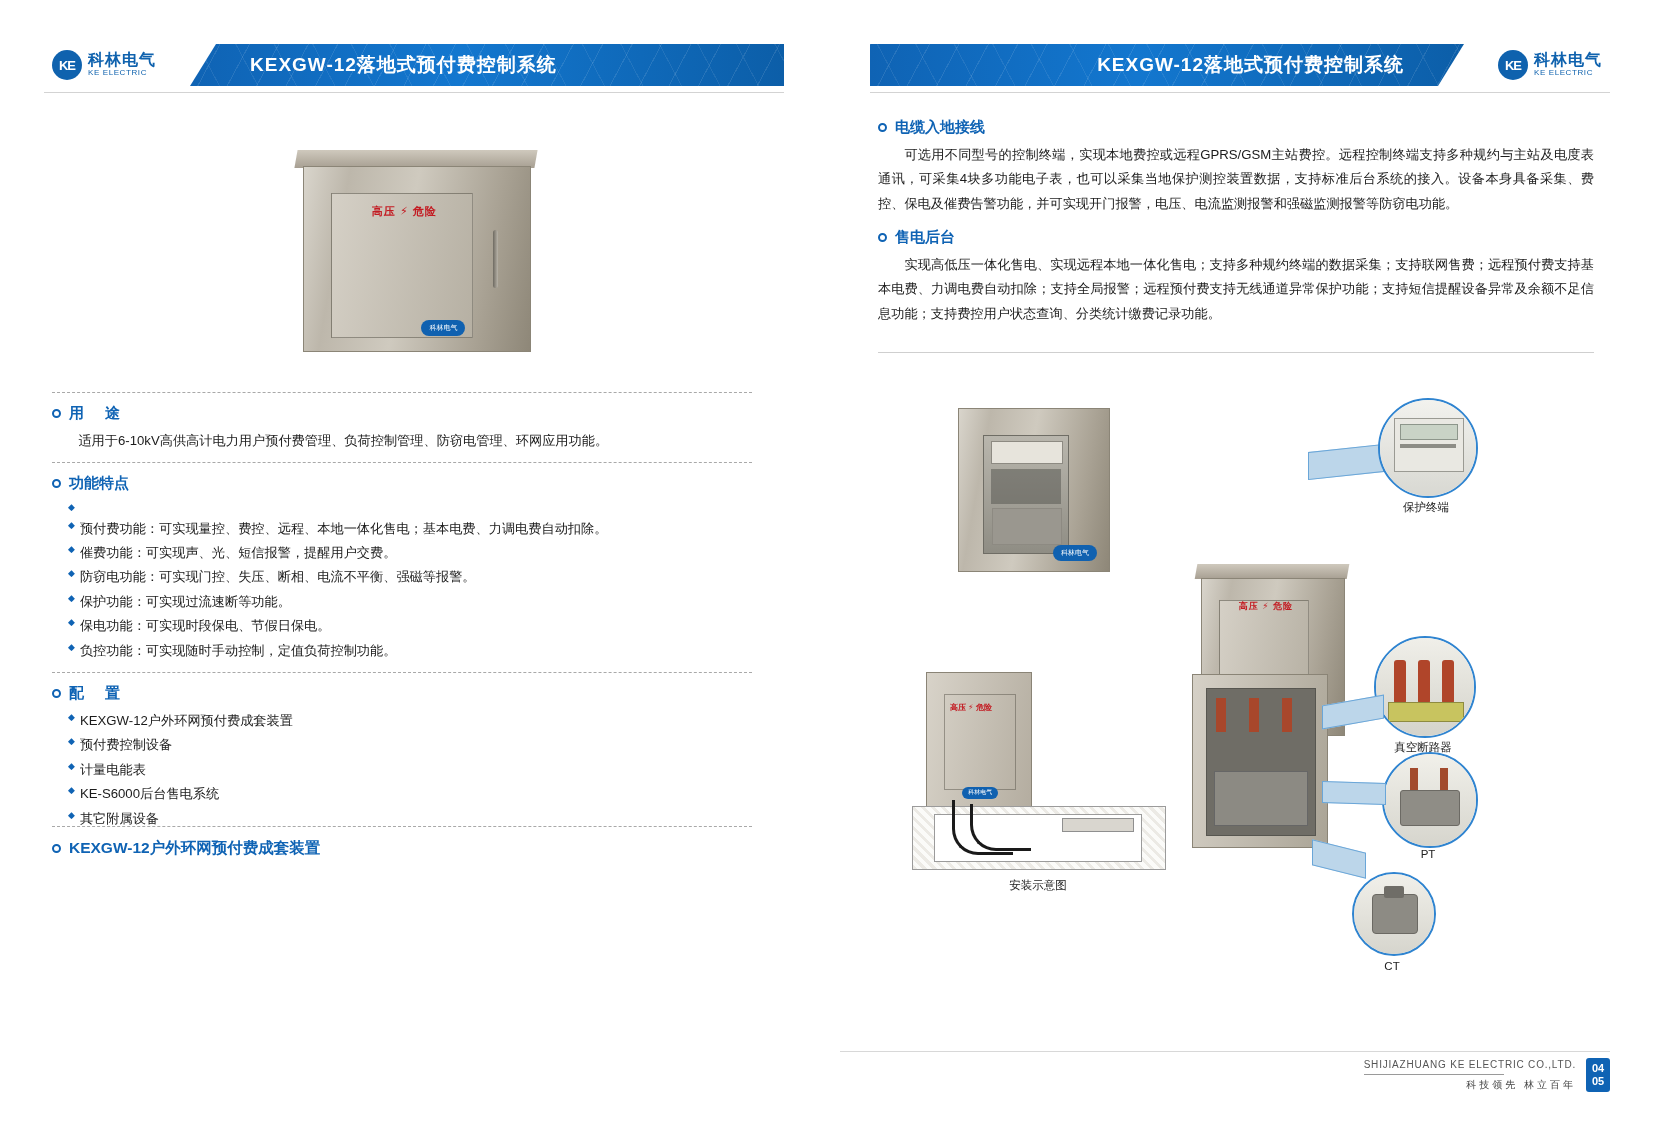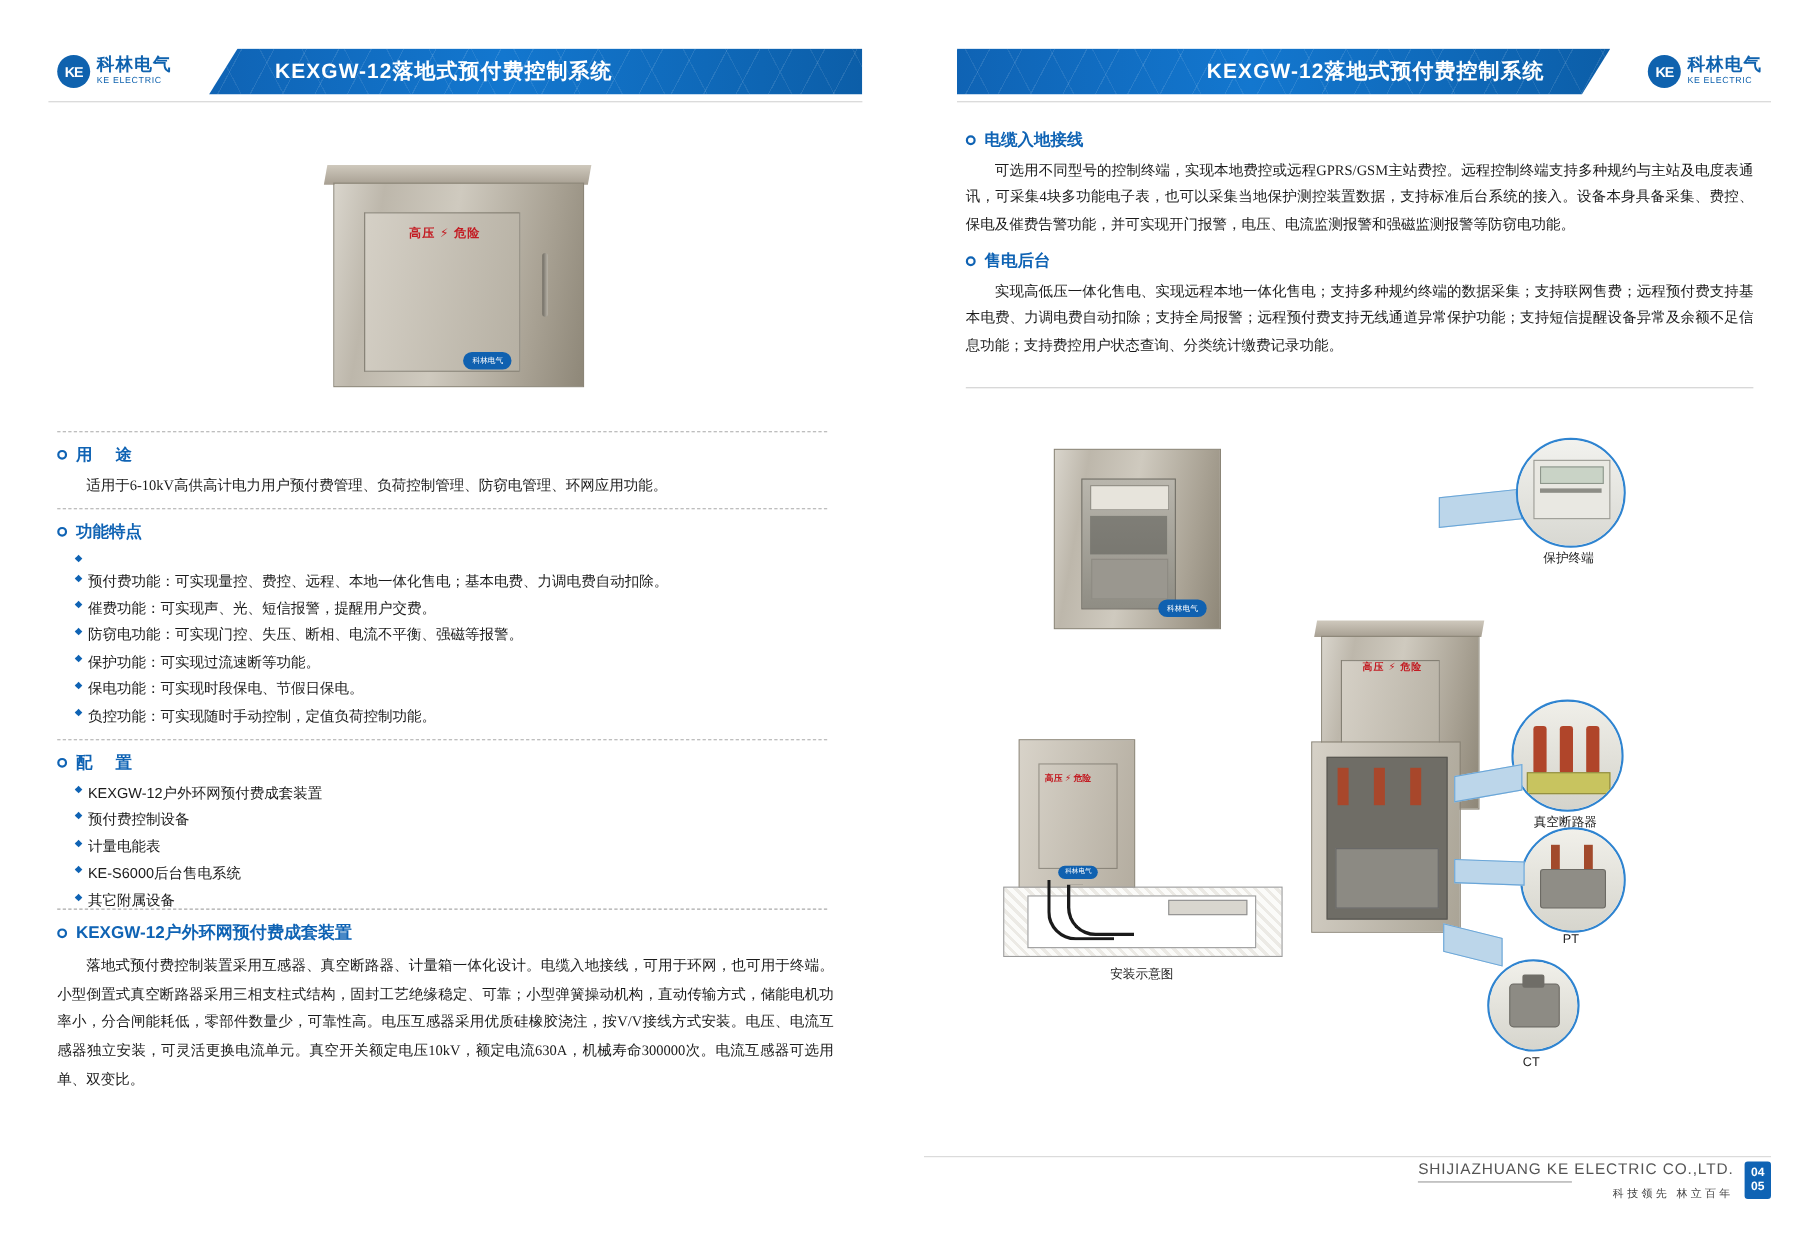--- a/index.html
+++ b/index.html
@@ -55,21 +55,21 @@
   #hdr-right .title{right:60px;left:auto;justify-content:flex-end;}
   #hdr-right .logo-box{flex-direction:row;}
 
   
   .sec{position:absolute;}
   .sec-head{display:flex;align-items:center;gap:8px;margin-bottom:6px;}
   .bullet{width:9px;height:9px;border-radius:50%;border:2px solid #0f63b4;box-sizing:border-box;}
   .sec-title{font-size:15px;font-weight:bold;color:#0f63b4;letter-spacing:3px;}
   .sec-title.tight{letter-spacing:0;}
   .body-txt{font-size:13.2px;line-height:1.85;color:#1b1b1b;text-align:justify;}
-  .indent{text-indent:2em;font-family:Liberation Serif, serif;}
+  .indent{text-indent:2em;}
   .item{display:flex;align-items:flex-start;gap:5px;font-size:13.2px;line-height:1.85;}
   .diamond{color:#0f63b4;font-size:9px;line-height:1.95;}
   .dashed{border-top:1px dashed #a9a9a9;}
   .solid-thin{border-top:1px solid #cfcfcf;}
 
   
   .imgbox{position:absolute;}
   .cap{position:absolute;font-size:11.5px;color:#222;text-align:center;width:120px;}
 
   
@@ -117,21 +117,21 @@
   }
   .callout .fill{position:absolute;inset:0;}
   .leader{position:absolute;background:#bcd6ea;border:1px solid #6aa6d8;}
 
   
   .found{position:absolute;}
   .found .cablebend{position:absolute;border-left:3px solid #1a1a1a;border-bottom:3px solid #1a1a1a;border-radius:0 0 0 26px;}
 
   
   .footer{position:absolute;right:44px;bottom:34px;display:flex;align-items:center;gap:10px;}
-  .footer .en{font-size:14px;color:#555;letter-spacing:.8px;}
+  .footer .en{font-size:10px;color:#555;letter-spacing:.8px;}
   .footer .cn{font-size:10px;color:#444;letter-spacing:3px;}
   .footer .rule{width:140px;height:1px;background:#9a9a9a;margin:4px 0 3px;}
   .pagenum{
     width:24px;height:34px;background:#0f63b4;color:#fff;border-radius:3px;
     display:flex;flex-direction:column;align-items:center;justify-content:center;
     font-size:11px;line-height:1.15;font-weight:bold;
   }
   .footer-rule-long{position:absolute;right:44px;bottom:74px;width:770px;height:1px;background:#d8d8d8;}
   .hdr-underline{position:absolute;height:1px;background:#d3d3d3;}
 </style>
@@ -243,21 +243,20 @@
     </div>
   </div>
 
   <div class="dashed" style="position:absolute;left:52px;top:826px;width:700px;"></div>
 
   <div class="sec" style="left:52px;top:838px;width:706px;">
     <div class="sec-head">
       <span class="bullet"></span>
       <span class="sec-title tight" style="font-size:15.5px;">KEXGW-12户外环网预付费成套装置</span>
     </div>
-    <div class="body-txt indent" style="line-height:1.95;">落地式预付费控制装置采用互感器、真空断路器、计量箱一体化设计。电缆入地接线，可用于环网，也可用于终端。小型倒置式真空断路器采用三相支柱式结构，固封工艺绝缘稳定、可靠；小型弹簧操动机构，直动传输方式，储能电机功率小，分合闸能耗低，零部件数量少，可靠性高。电压互感器采用优质硅橡胶浇注，按V/V接线方式安装。电压、电流互感器独立安装，可灵活更换电流单元。真空开关额定电压10kV，额定电流630A，机械寿命300000次。电流互感器可选用单、双变比。</div>
   </div>
 </div>
 
 <div class="page">
 
   <div class="hdr" id="hdr-right">
     <div class="bluebar">
       <div class="title">KEXGW-12落地式预付费控制系统</div>
     </div>
     <div class="logo-box">

